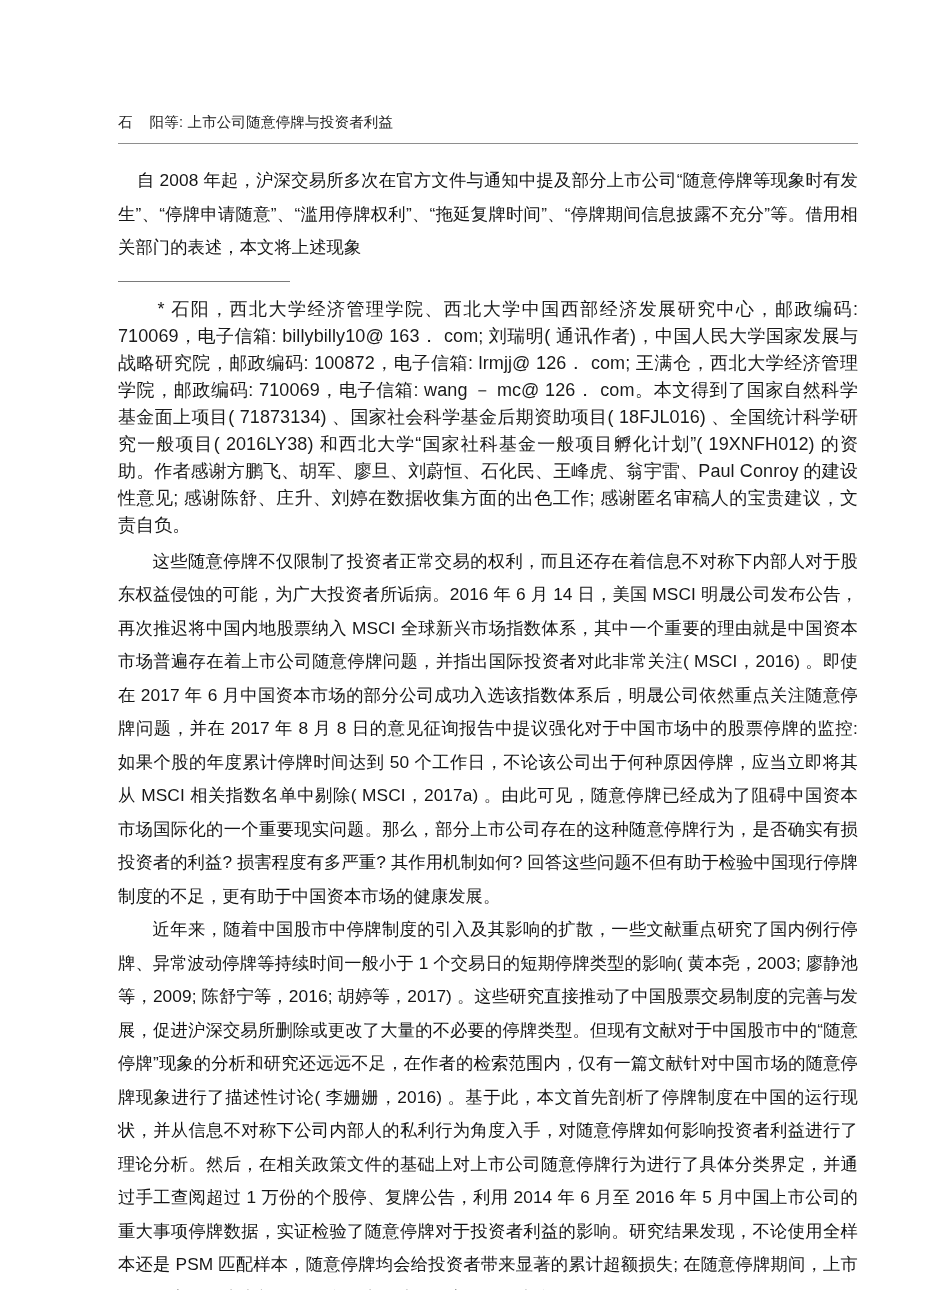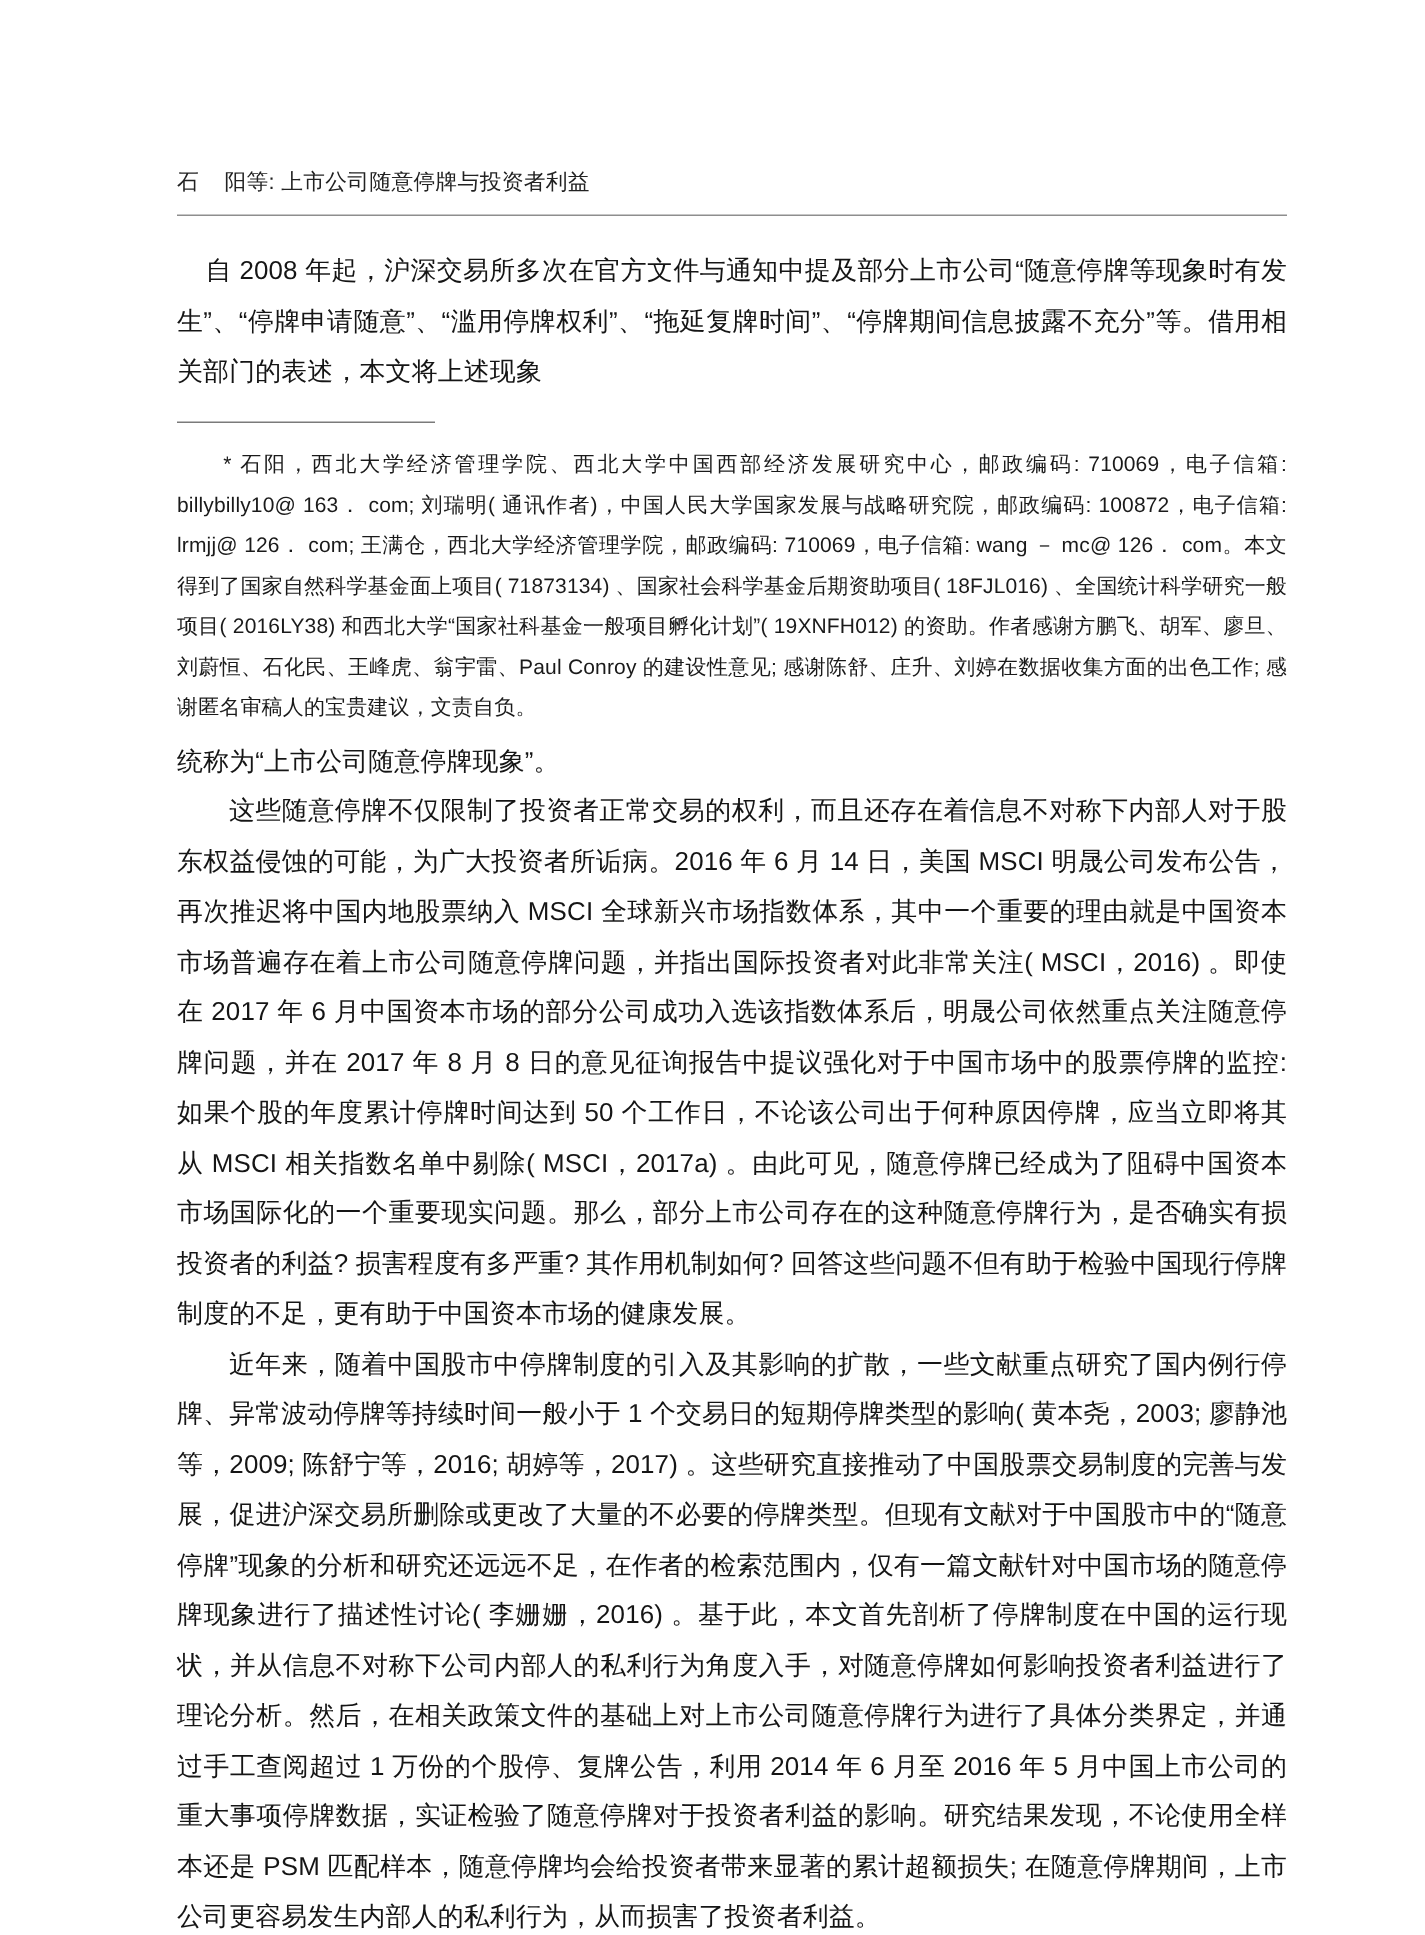--- a/index.html
+++ b/index.html
@@ -71,21 +71,21 @@
 
   
   .fn-rule {
     width: 172px;
     height: 0;
     border-top: 1px solid #7a7a7a;
     margin-top: 16px;
     margin-bottom: 14px;
   }
   .footnote {
-    font-size: 14px;
+    font-size: 18px;
     line-height: 27px;
     text-align: justify;
     text-justify: inter-character;
     color: #1a1a1a;
     margin: 0;
     text-indent: 2.2em;
     letter-spacing: 0.1px;
   }
   .post-footnote-gap {
     height: 6px;
@@ -102,20 +102,19 @@
     <div class="head-rule"></div>
 
     <p class="para lead-para">自 2008 年起，沪深交易所多次在官方文件与通知中提及部分上市公司“随意停牌等现象时有发生”、“停牌申请随意”、“滥用停牌权利”、“拖延复牌时间”、“停牌期间信息披露不充分”等。借用相关部门的表述，本文将上述现象</p>
 
     <div class="fn-rule"></div>
 
     <p class="footnote">* 石阳，西北大学经济管理学院、西北大学中国西部经济发展研究中心，邮政编码: 710069，电子信箱: billybilly10@ 163． com; 刘瑞明( 通讯作者)，中国人民大学国家发展与战略研究院，邮政编码: 100872，电子信箱: lrmjj@ 126． com; 王满仓，西北大学经济管理学院，邮政编码: 710069，电子信箱: wang － mc@ 126． com。本文得到了国家自然科学基金面上项目( 71873134) 、国家社会科学基金后期资助项目( 18FJL016) 、全国统计科学研究一般项目( 2016LY38) 和西北大学“国家社科基金一般项目孵化计划”( 19XNFH012) 的资助。作者感谢方鹏飞、胡军、廖旦、刘蔚恒、石化民、王峰虎、翁宇雷、Paul Conroy 的建设性意见; 感谢陈舒、庄升、刘婷在数据收集方面的出色工作; 感谢匿名审稿人的宝贵建议，文责自负。</p>
 
     <div class="post-footnote-gap"></div>
 
-    <p class="para no-indent">统称为“上市公司随意停牌现象”。</p>
 
     <p class="para indent">这些随意停牌不仅限制了投资者正常交易的权利，而且还存在着信息不对称下内部人对于股东权益侵蚀的可能，为广大投资者所诟病。2016 年 6 月 14 日，美国 MSCI 明晟公司发布公告，再次推迟将中国内地股票纳入 MSCI 全球新兴市场指数体系，其中一个重要的理由就是中国资本市场普遍存在着上市公司随意停牌问题，并指出国际投资者对此非常关注( MSCI，2016) 。即使在 2017 年 6 月中国资本市场的部分公司成功入选该指数体系后，明晟公司依然重点关注随意停牌问题，并在 2017 年 8 月 8 日的意见征询报告中提议强化对于中国市场中的股票停牌的监控: 如果个股的年度累计停牌时间达到 50 个工作日，不论该公司出于何种原因停牌，应当立即将其从 MSCI 相关指数名单中剔除( MSCI，2017a) 。由此可见，随意停牌已经成为了阻碍中国资本市场国际化的一个重要现实问题。那么，部分上市公司存在的这种随意停牌行为，是否确实有损投资者的利益? 损害程度有多严重? 其作用机制如何? 回答这些问题不但有助于检验中国现行停牌制度的不足，更有助于中国资本市场的健康发展。</p>
 
     <p class="para indent">近年来，随着中国股市中停牌制度的引入及其影响的扩散，一些文献重点研究了国内例行停牌、异常波动停牌等持续时间一般小于 1 个交易日的短期停牌类型的影响( 黄本尧，2003; 廖静池等，2009; 陈舒宁等，2016; 胡婷等，2017) 。这些研究直接推动了中国股票交易制度的完善与发展，促进沪深交易所删除或更改了大量的不必要的停牌类型。但现有文献对于中国股市中的“随意停牌”现象的分析和研究还远远不足，在作者的检索范围内，仅有一篇文献针对中国市场的随意停牌现象进行了描述性讨论( 李姗姗，2016) 。基于此，本文首先剖析了停牌制度在中国的运行现状，并从信息不对称下公司内部人的私利行为角度入手，对随意停牌如何影响投资者利益进行了理论分析。然后，在相关政策文件的基础上对上市公司随意停牌行为进行了具体分类界定，并通过手工查阅超过 1 万份的个股停、复牌公告，利用 2014 年 6 月至 2016 年 5 月中国上市公司的重大事项停牌数据，实证检验了随意停牌对于投资者利益的影响。研究结果发现，不论使用全样本还是 PSM 匹配样本，随意停牌均会给投资者带来显著的累计超额损失; 在随意停牌期间，上市公司更容易发生内部人的私利行为，从而损害了投资者利益。</p>
 
   </div>
 </div>
 
 </body></html>

